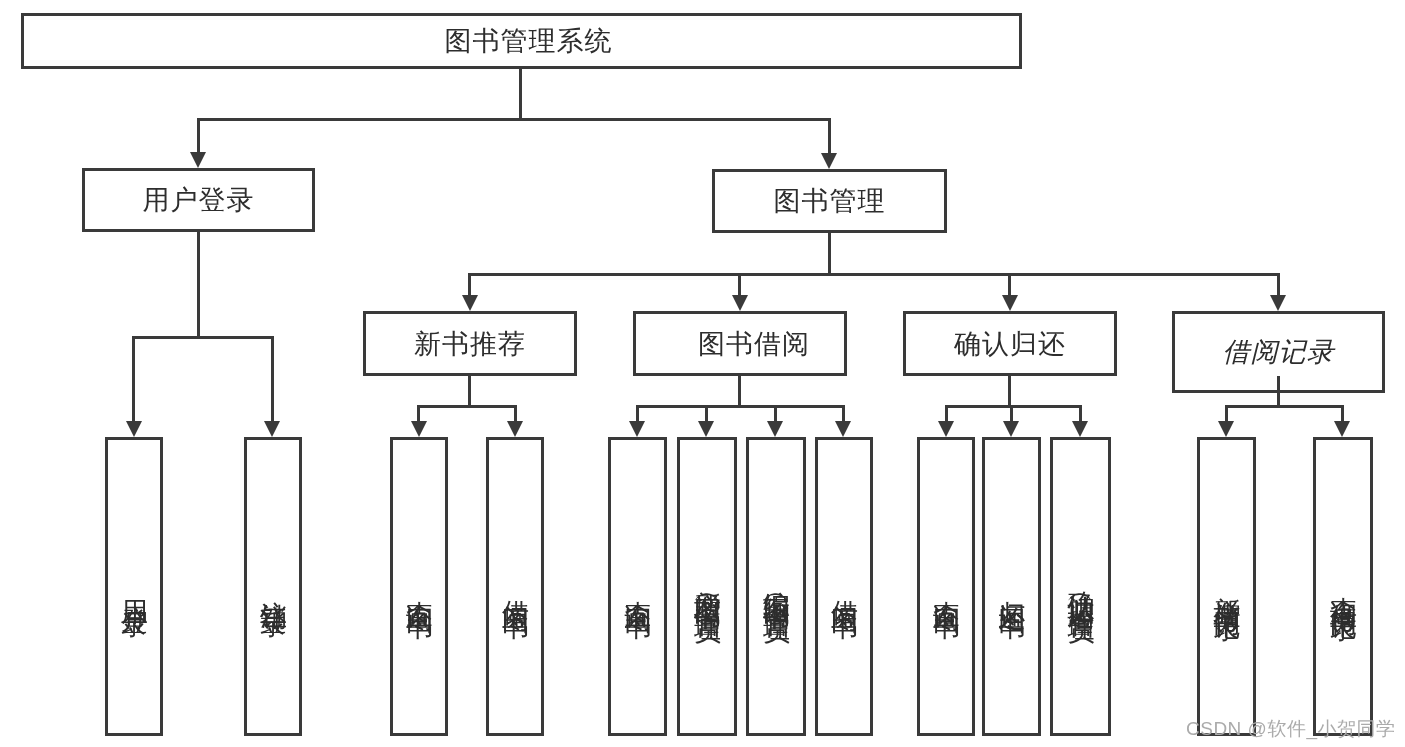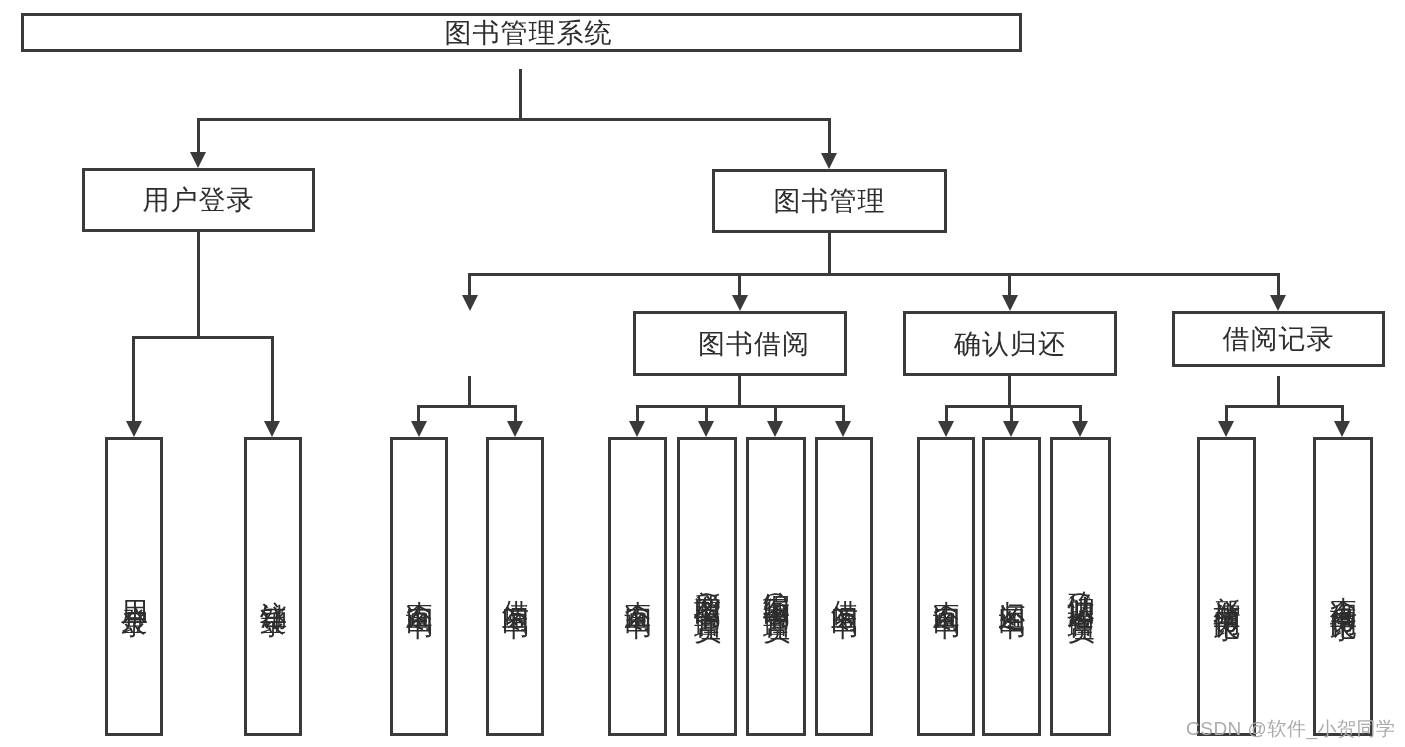--- a/index.html
+++ b/index.html
@@ -49,21 +49,21 @@
     letter-spacing: 0.5px;
     white-space: nowrap;
     z-index: 5;
   }
 </style>
 </head>
 <body>
 
 <div id="stage">
 
-  <div class="box" style="left:21px; top:13px; width:1001px; height:39px;padding-left:14px;">
+  <div class="box" style="left:21px; top:13px; width:1001px; height:56px;padding-left:14px;">
     <span>图书管理系统</span>
   </div>
 
   <div class="vline" style="left:519px; top:69px; height:49px;"></div>
   <div class="hline" style="left:197px; top:118px; width:634px;"></div>
   <div class="vline" style="left:197px; top:118px; height:38px;"></div>
   <div class="arrow" style="left:190px; top:152px;"></div>
   <div class="vline" style="left:828px; top:118px; height:38px;"></div>
   <div class="arrow" style="left:821px; top:153px;"></div>
 
@@ -85,27 +85,30 @@
   <div class="hline" style="left:468px; top:273px; width:812px;"></div>
   <div class="vline" style="left:468px;  top:273px; height:26px;"></div>
   <div class="arrow" style="left:462px;  top:295px;"></div>
   <div class="vline" style="left:738px;  top:273px; height:26px;"></div>
   <div class="arrow" style="left:732px;  top:295px;"></div>
   <div class="vline" style="left:1008px; top:273px; height:26px;"></div>
   <div class="arrow" style="left:1002px; top:295px;"></div>
   <div class="vline" style="left:1277px; top:273px; height:26px;"></div>
   <div class="arrow" style="left:1270px; top:295px;"></div>
 
+  <div class="box" style="left:363px; top:311px; width:214px; height:65px;">
+    <span>新书推荐</span>
+  </div>
   <div class="box" style="left:633px; top:311px; width:214px; height:65px;padding-left:28px;">
     <span>图书借阅</span>
   </div>
   <div class="box" style="left:903px; top:311px; width:214px; height:65px;">
     <span>确认归还</span>
   </div>
-  <div class="box" style="left:1172px; top:311px; width:213px; height:56px;">
+  <div class="box" style="left:1172px; top:311px; width:213px; height:82px;font-style:italic;">
     <span>借阅记录</span>
   </div>
 
   <div class="vline" style="left:468px; top:376px; height:32px;"></div>
   <div class="hline" style="left:418px; top:405px; width:99px;"></div>
   <div class="vline" style="left:417px; top:405px; height:19px;"></div>
   <div class="arrow" style="left:411px; top:421px;"></div>
   <div class="vline" style="left:514px; top:405px; height:19px;"></div>
   <div class="arrow" style="left:507px; top:421px;"></div>
 

